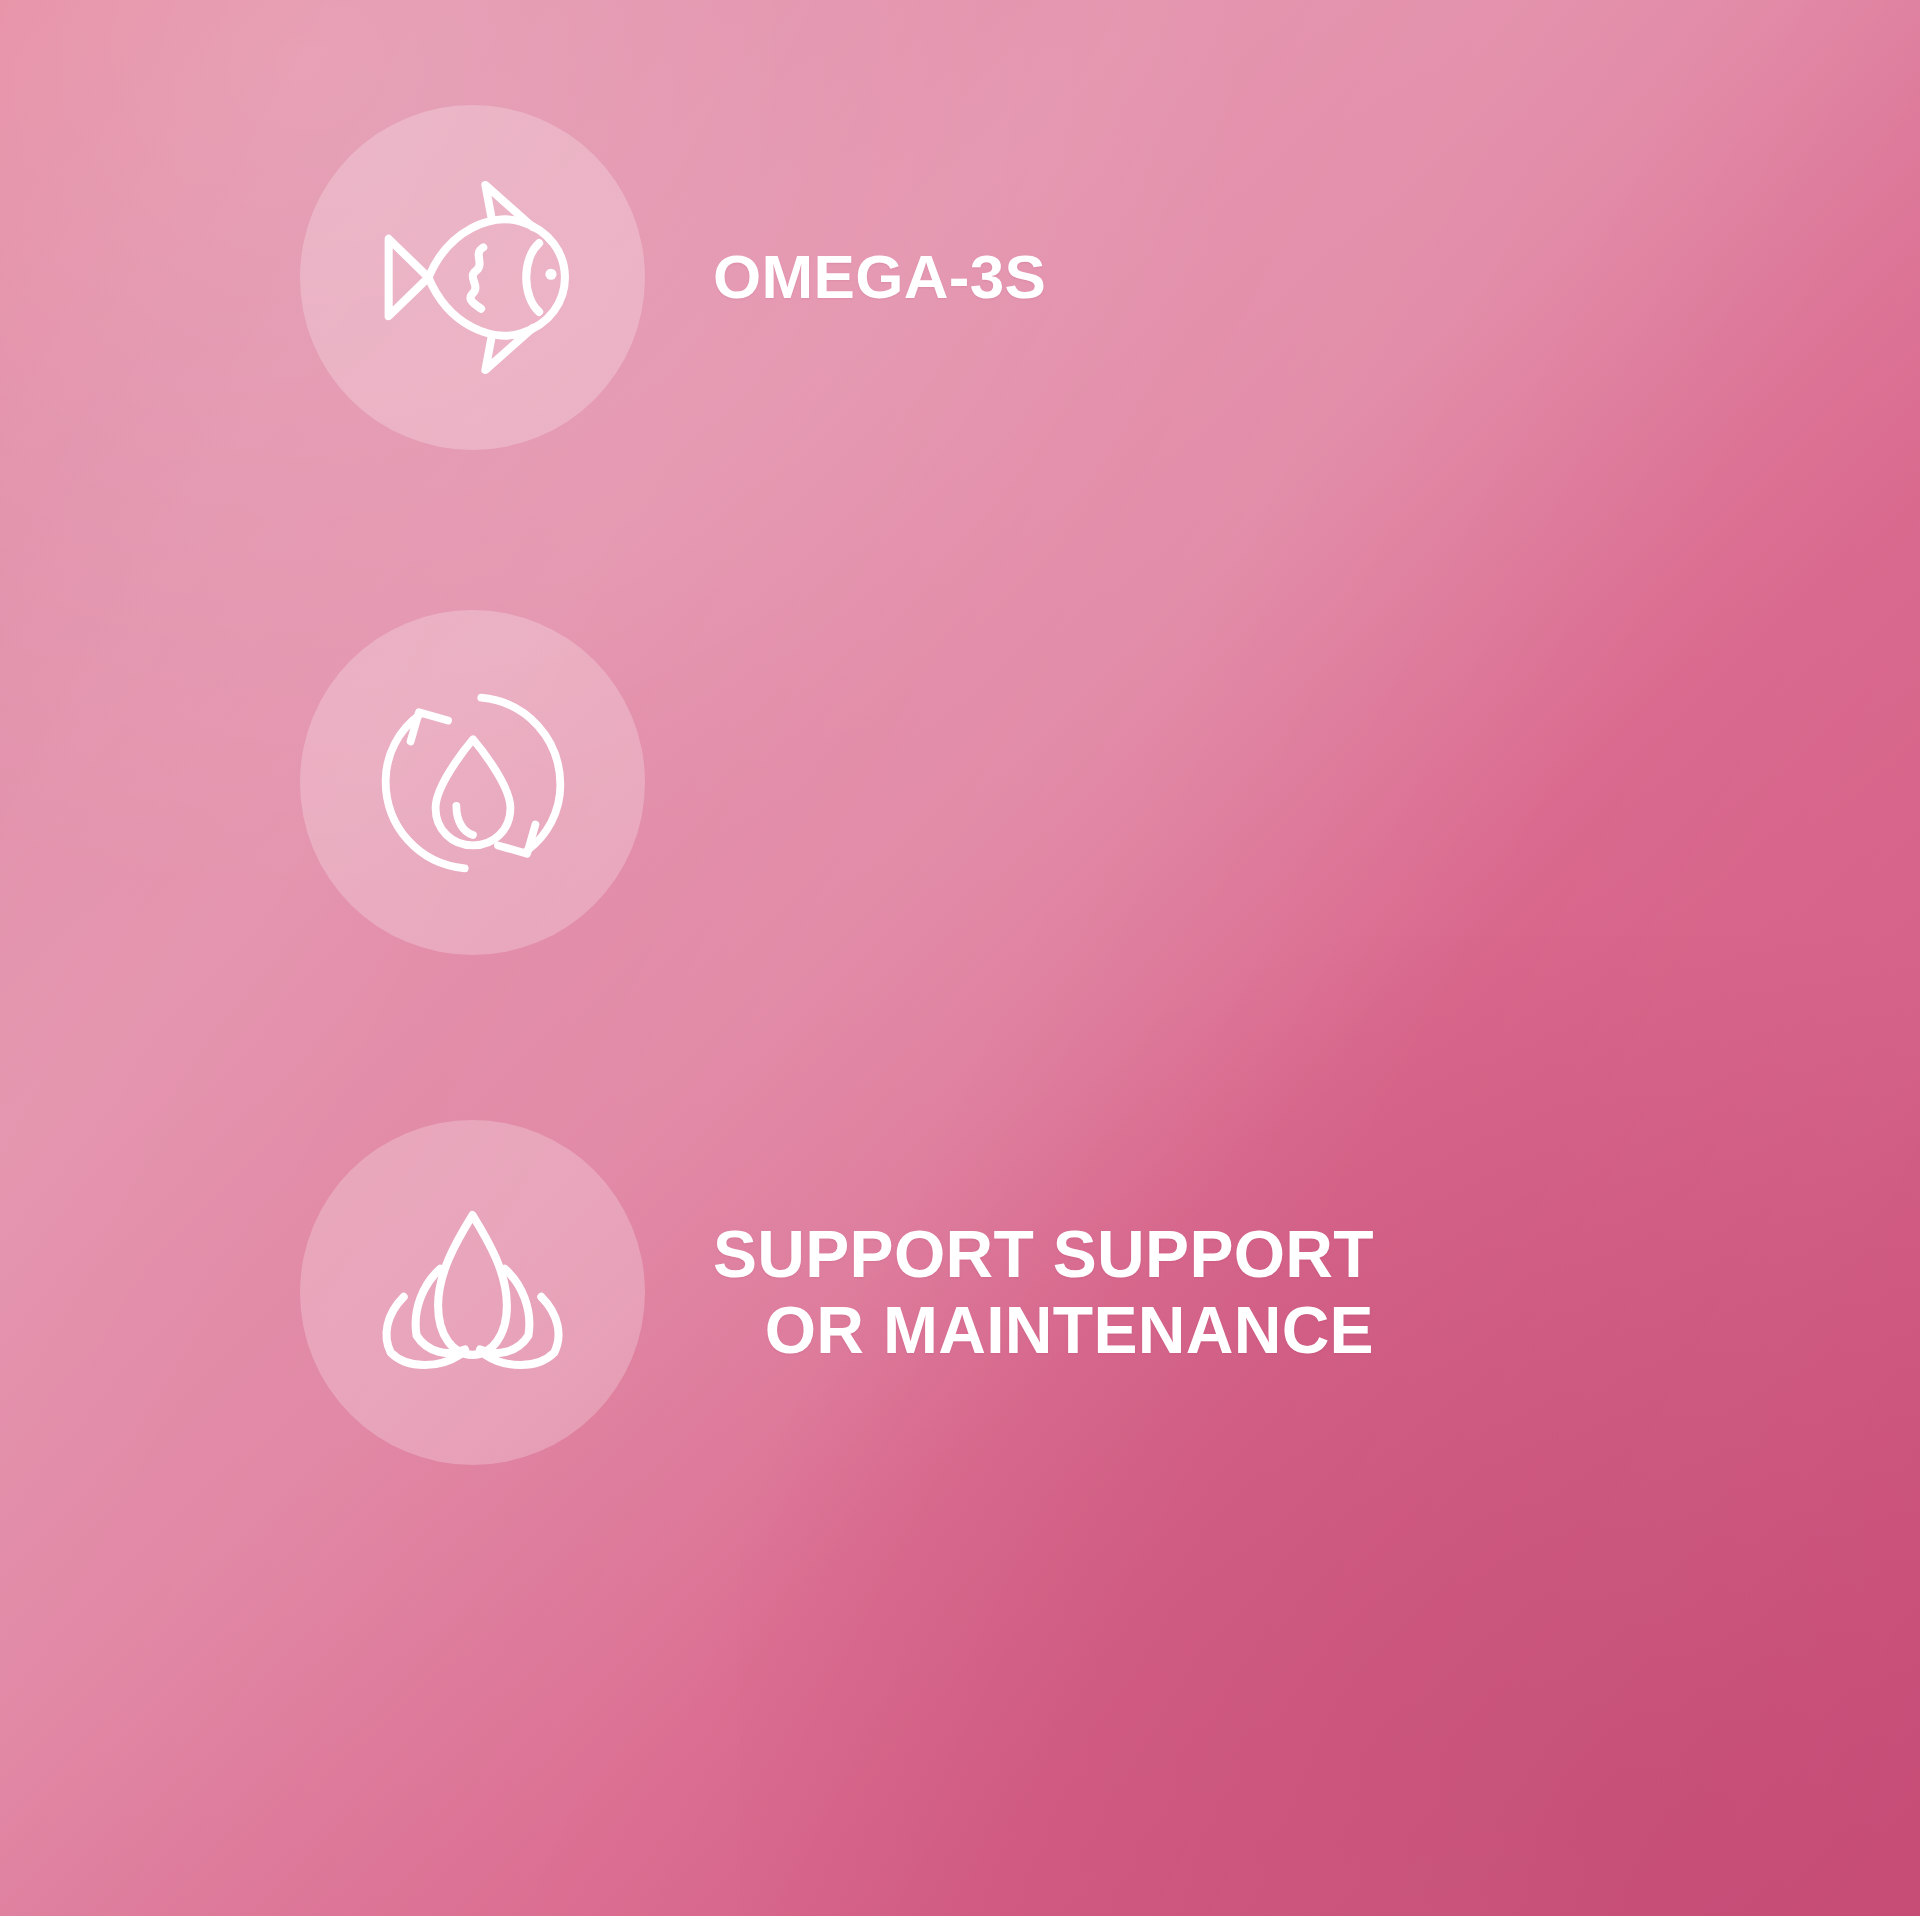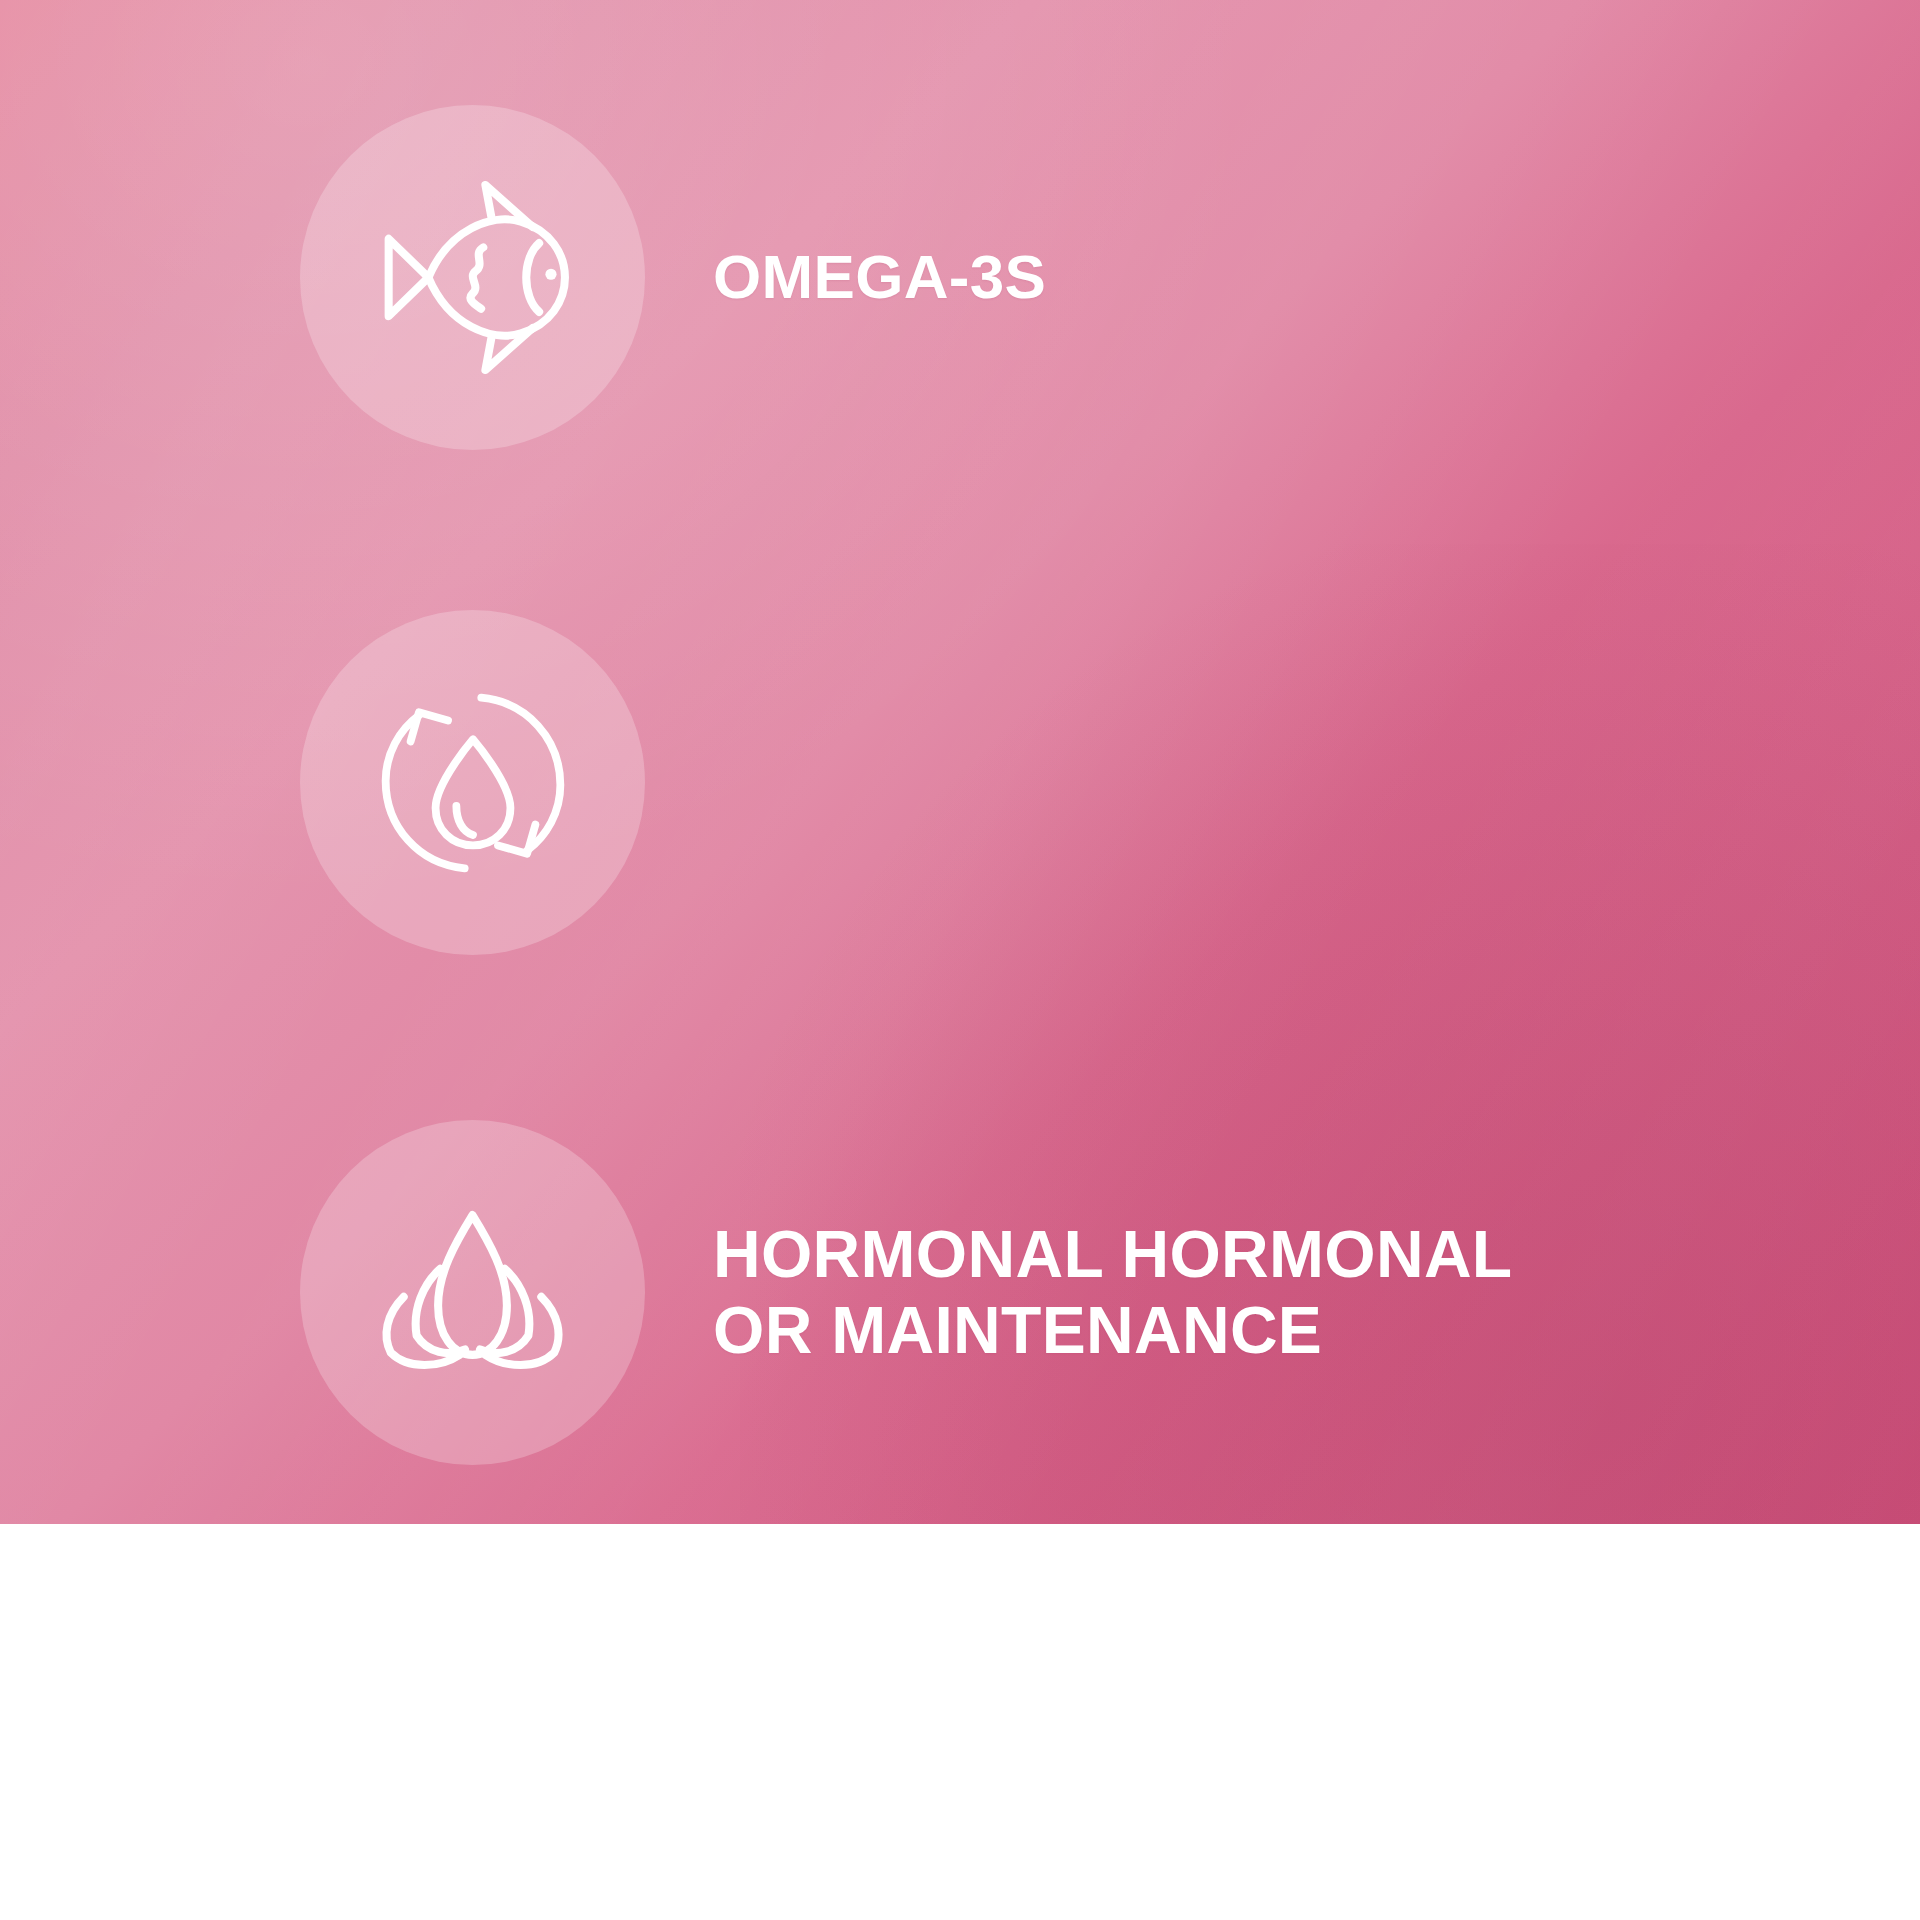--- a/index.html
+++ b/index.html
@@ -9,32 +9,33 @@
   body {
     width: 1920px;
     height: 1920px;
     overflow: hidden;
     font-family: "Liberation Sans", sans-serif;
   }
 
   .poster {
     position: relative;
     width: 1920px;
-    height: 1524px;
+    height: 1916px;
     box-sizing: border-box;
     background:
       linear-gradient(135deg,
         #e5889f 0%,
         #e08ba6 14%,
         #e493ad 30%,
         #e188a5 46%,
         #d9688d 63%,
         #d35b83 80%,
         #ce527c 100%);
     overflow: hidden;
+    text-align: right;
   }
 
   
   .sheen {
     position: absolute;
     inset: 0;
     background:
       linear-gradient(118deg,
         rgba(255,255,255,0.00) 0%,
         rgba(255,255,255,0.045) 16%,
@@ -172,18 +173,18 @@
 
           <path d="M70 78 C 54 92, 44 116, 48 140 C 58 156, 78 160, 93 153"></path>
 
           <path d="M130 78 C 146 92, 156 116, 152 140 C 142 156, 122 160, 107 153"></path>
 
           <path d="M36 104 C 20 120, 16 140, 24 156 C 40 172, 70 170, 88 158"></path>
 
           <path d="M164 104 C 180 120, 184 140, 176 156 C 160 172, 130 170, 112 158"></path>
         </svg>
       </div>
-      <div class="feature-label size-3">HORMONAL HORMONAL
+      <div class="feature-label size-3">SUPPORT SUPPORT
 OR MAINTENANCE</div>
     </div>
 
   </div>
 </div>
 
 </body></html>

